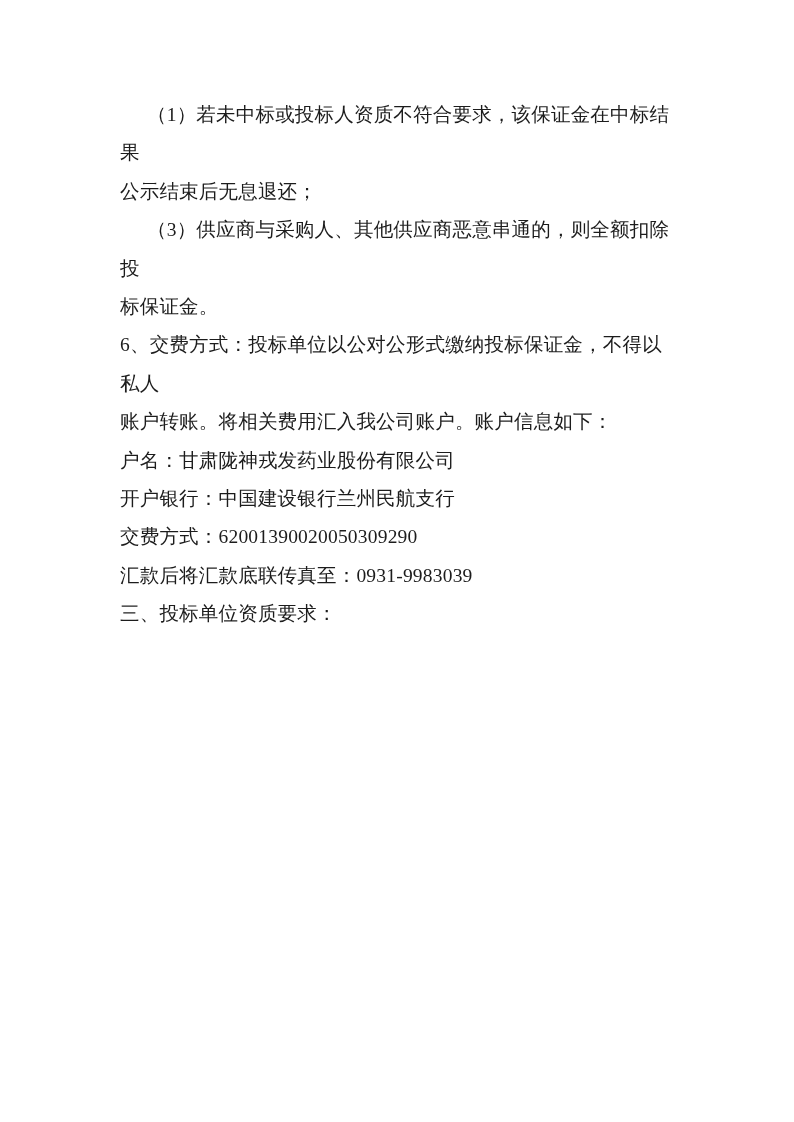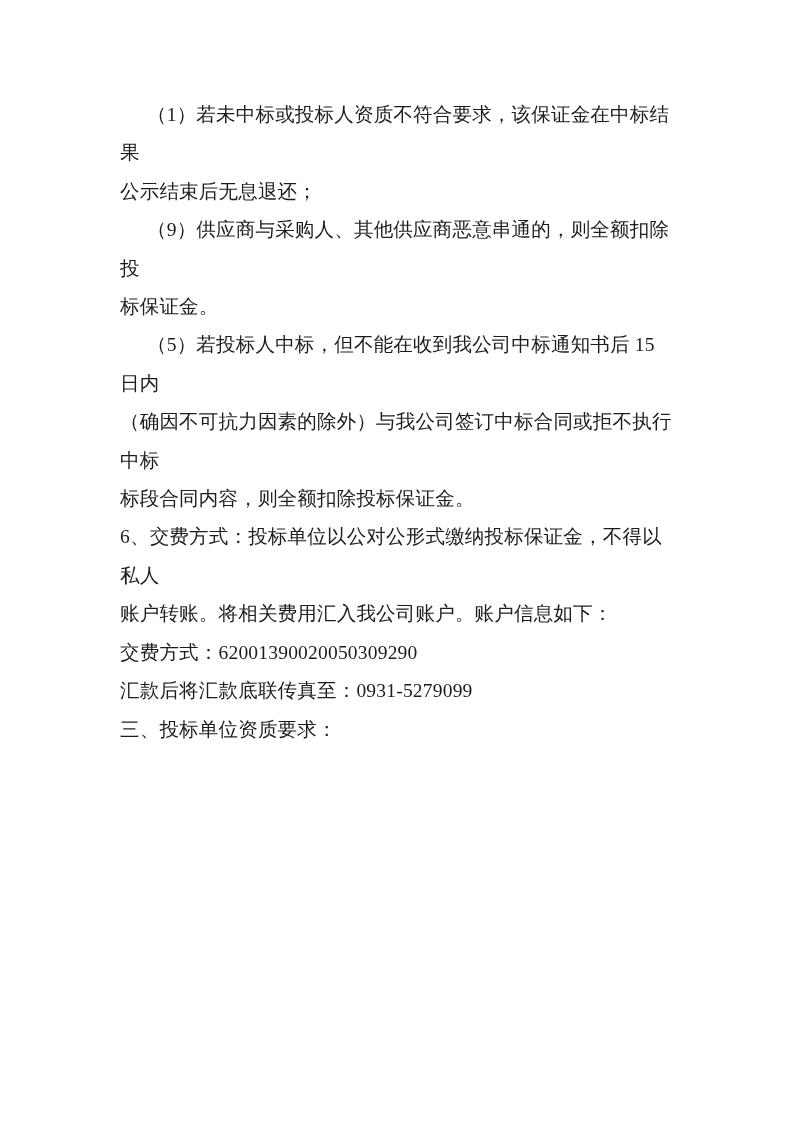--- a/index.html
+++ b/index.html
@@ -32,25 +32,24 @@
     text-indent: 27px;      
   }
 </style>
 </head>
 <body>
 
 <div class="page">
   <div class="content">
     <p class="indent">（1）若未中标或投标人资质不符合要求，该保证金在中标结果
 公示结束后无息退还；</p>
-    <p class="indent">（9）供应商与采购人、其他供应商恶意串通的，则全额扣除投
+    <p class="indent">（3）供应商与采购人、其他供应商恶意串通的，则全额扣除投
 标保证金。</p>
-    <p class="indent">（5）若投标人中标，但不能在收到我公司中标通知书后 15 日内
-（确因不可抗力因素的除外）与我公司签订中标合同或拒不执行中标
-标段合同内容，则全额扣除投标保证金。</p>
     <p>6、交费方式：投标单位以公对公形式缴纳投标保证金，不得以私人
 账户转账。将相关费用汇入我公司账户。账户信息如下：</p>
+    <p>户名：甘肃陇神戎发药业股份有限公司</p>
+    <p>开户银行：中国建设银行兰州民航支行</p>
     <p>交费方式：62001390020050309290</p>
-    <p>汇款后将汇款底联传真至：0931-5279099</p>
+    <p>汇款后将汇款底联传真至：0931-9983039</p>
     <p>三、投标单位资质要求：</p>
 
   </div>
 </div>
 
 </body></html>

